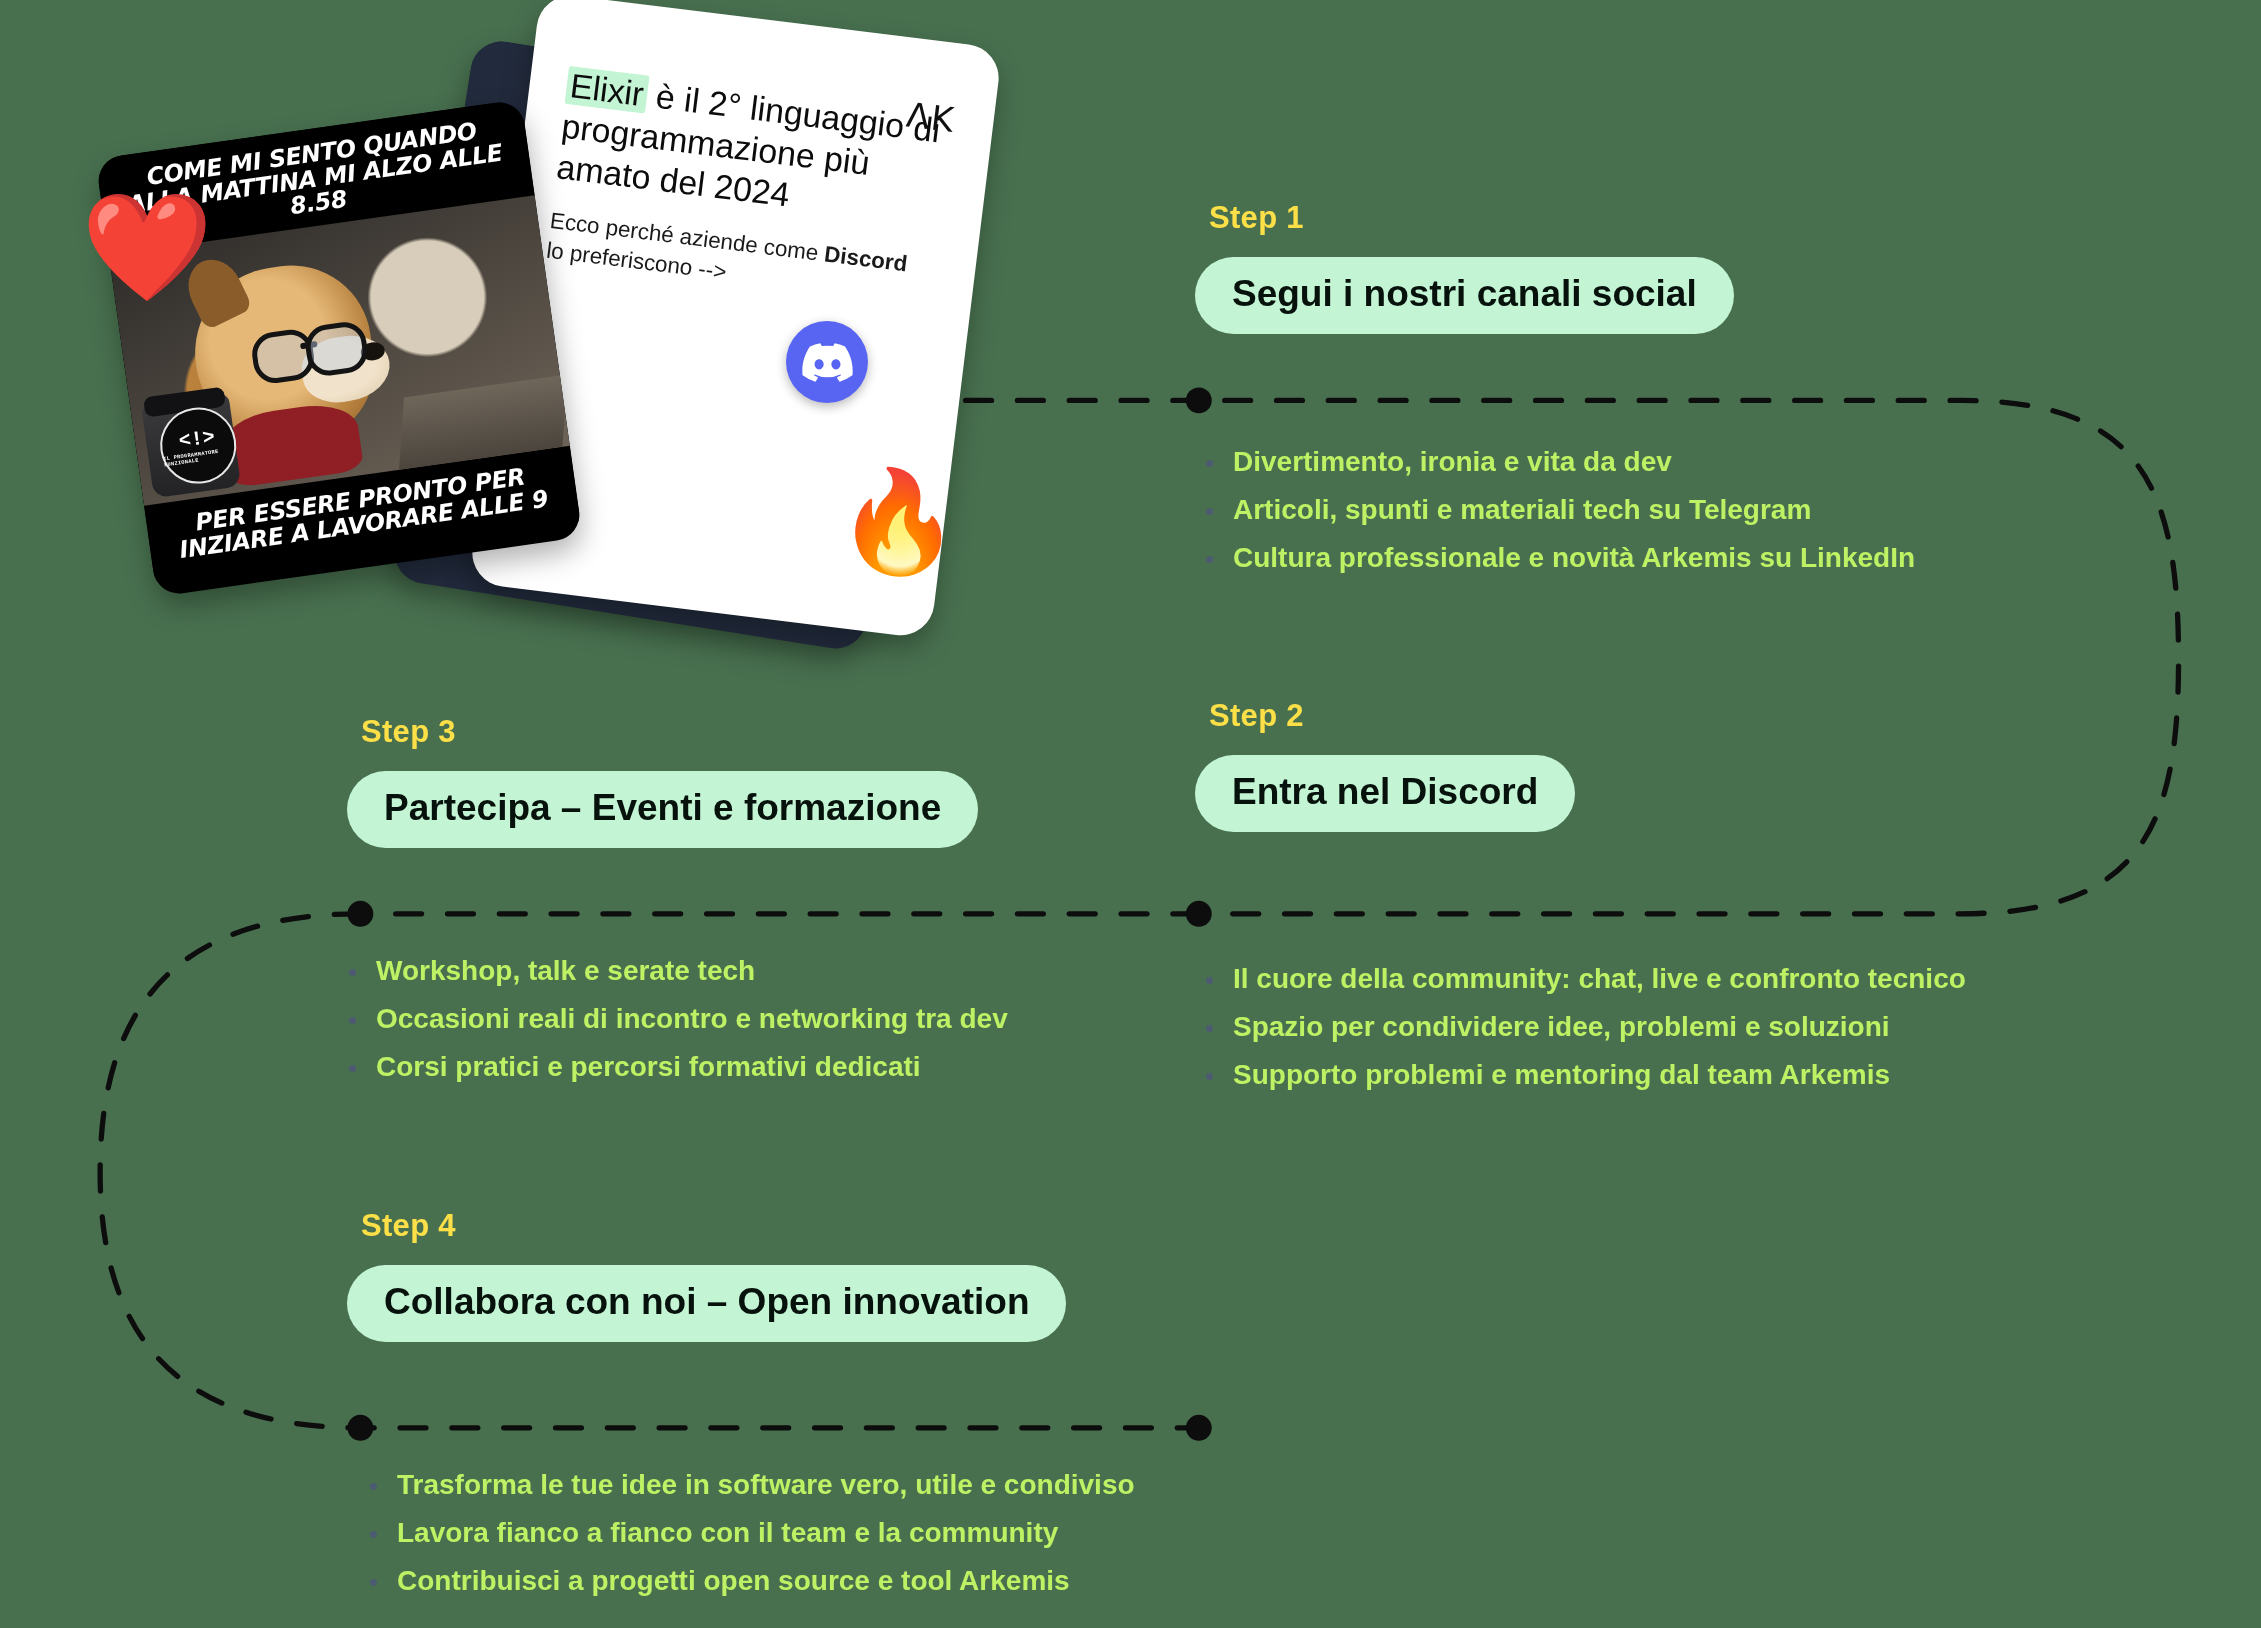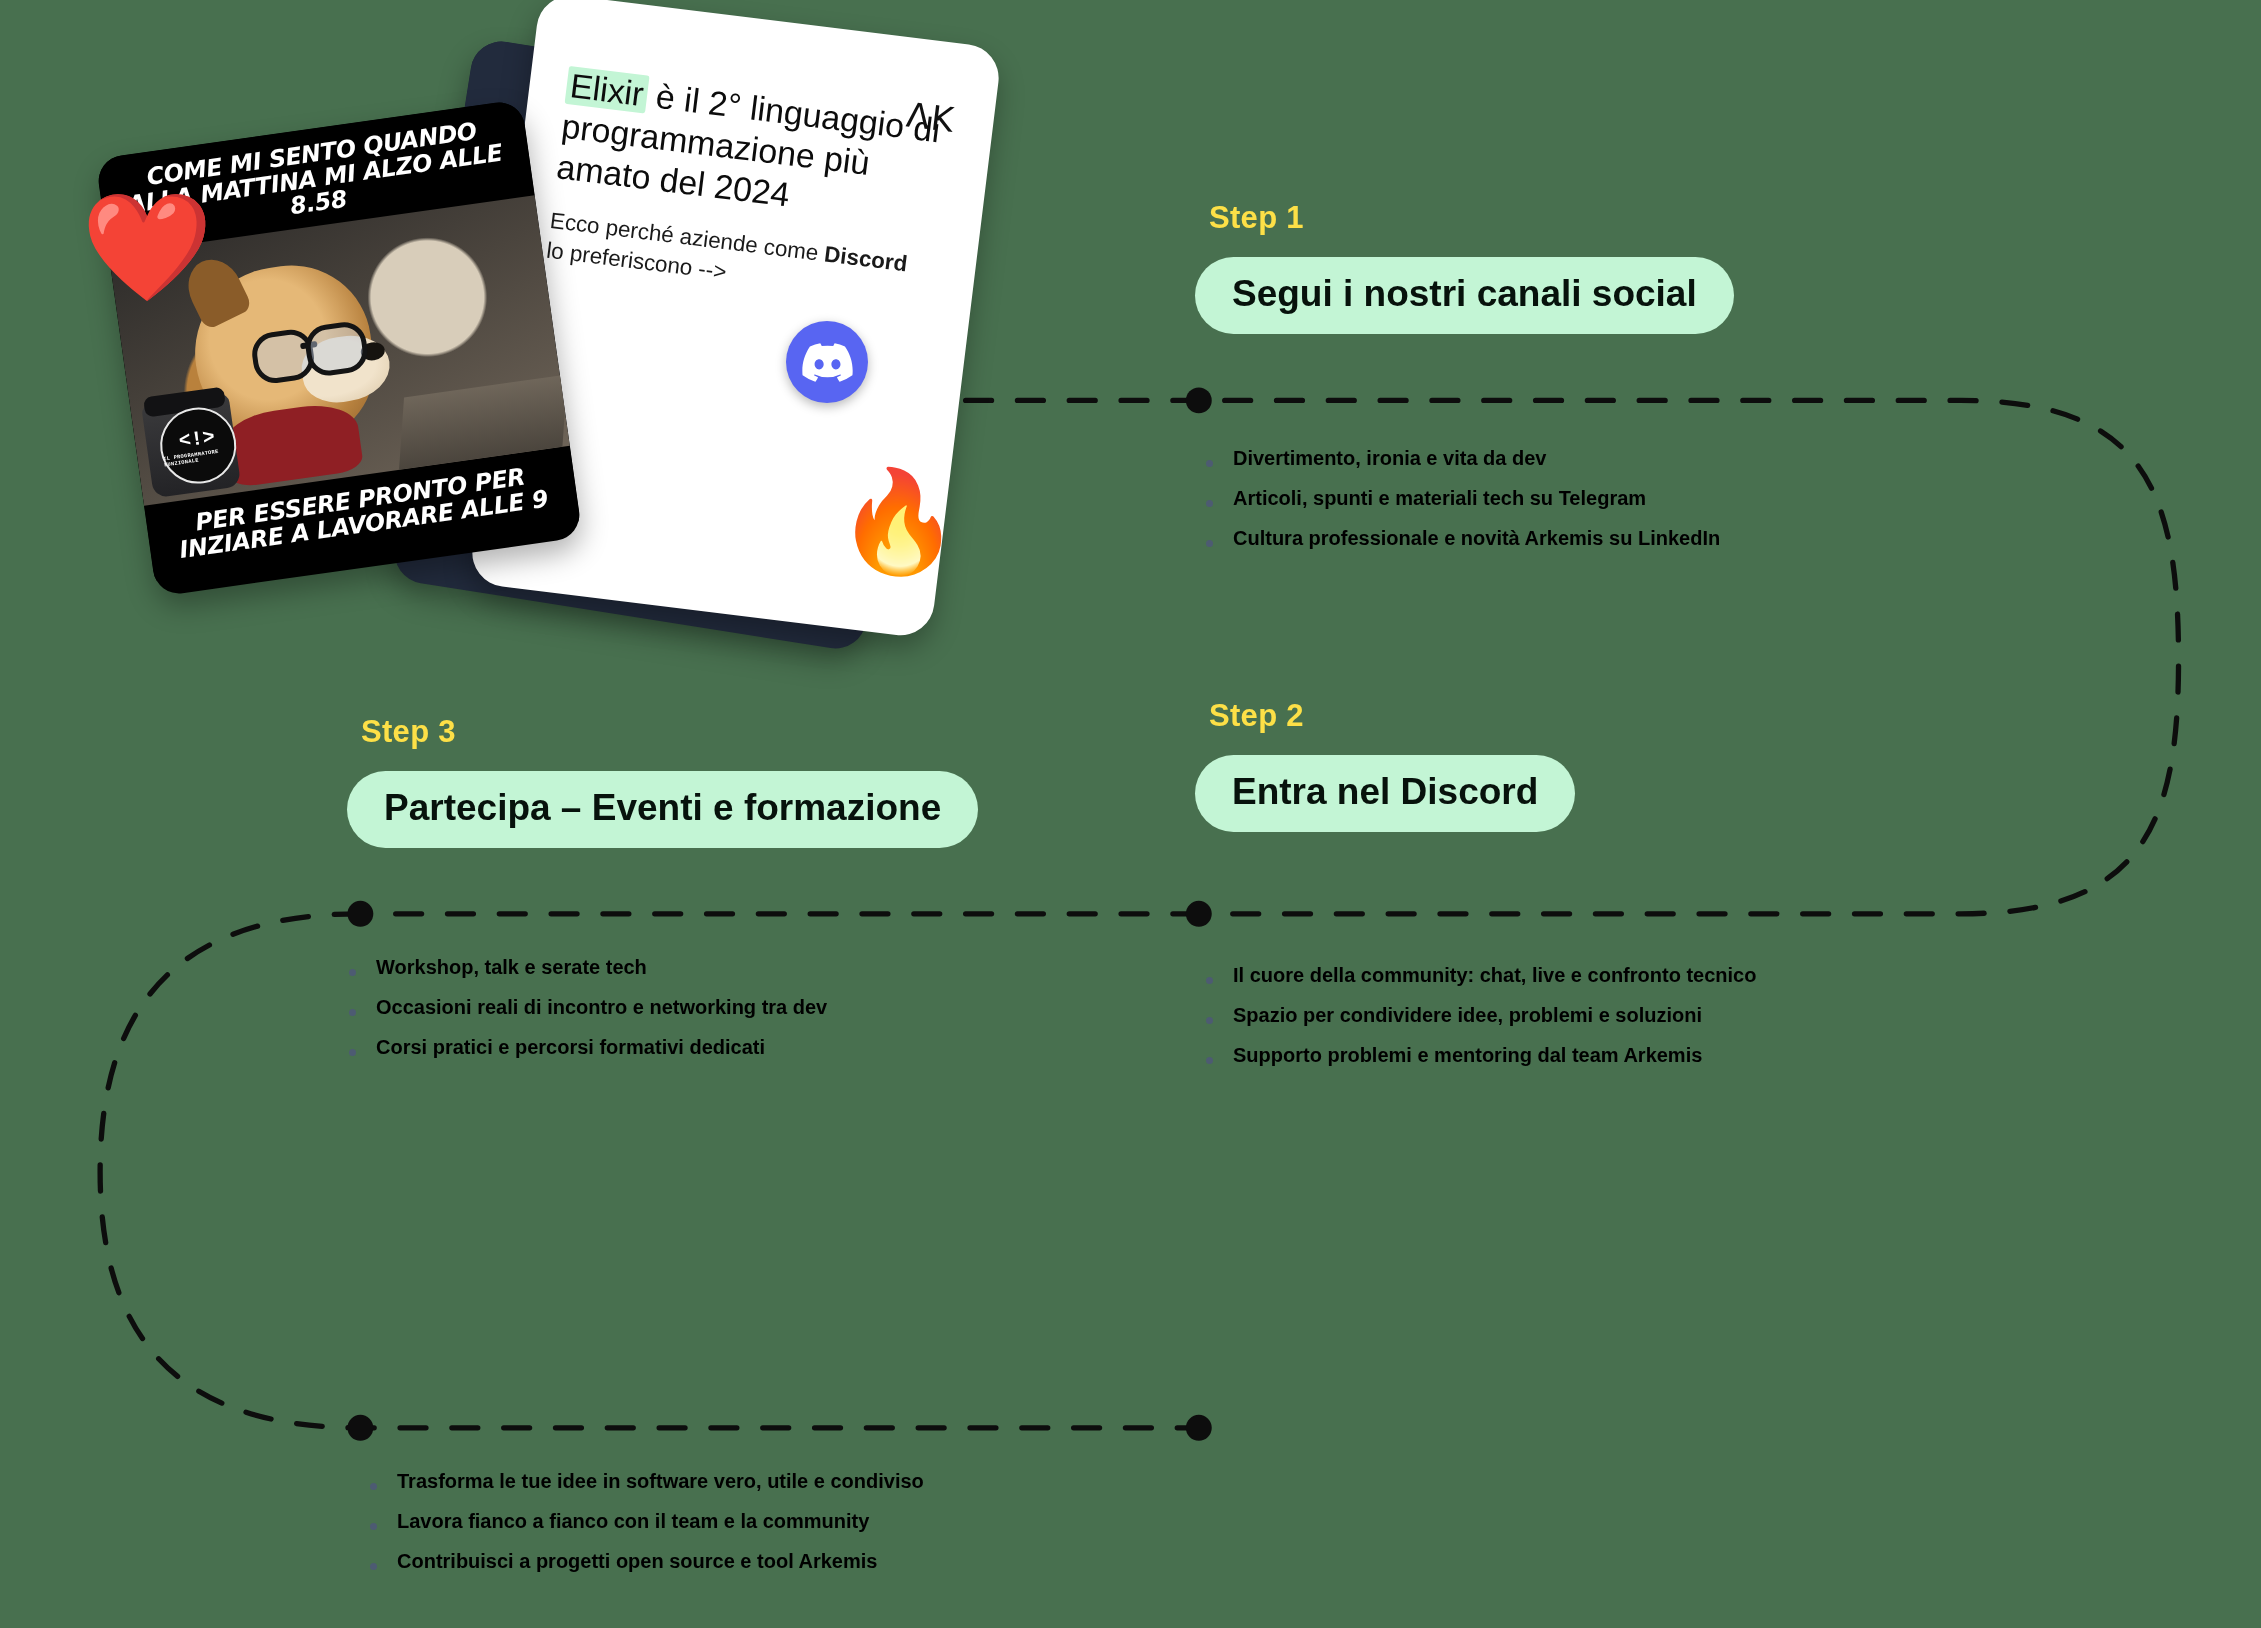--- a/index.html
+++ b/index.html
@@ -28,22 +28,22 @@
     border-radius:588px;
     font-size:37px;font-weight:700;
     padding:17.7px 37px 20px 37px;
     white-space:nowrap;
     line-height:1.05;
     text-align:center;
   }
   .bullets{list-style:none;margin:0;padding:0;}
   .bullets li{
     position:relative;
-    color:#000000;
-    font-size:20px;font-weight:700;
+    color:#bef264;
+    font-size:28px;font-weight:700;
     line-height:1.0;
     padding-left:32px;
     margin-bottom:20px;
     white-space:nowrap;
   }
   .bullets li:before{
     content:"";position:absolute;left:4.7px;top:11.8px;
     width:7.7px;height:7.7px;border-radius:50%;background:#4d5b72;
   }
 
@@ -268,20 +268,24 @@
   <div class="step-block" style="left:347px;top:698px;margin-top:16px;">
     <div class="step-label">Step 3</div>
     <div class="pill">Partecipa – Eventi e formazione</div>
   </div>
   <ul class="bullets" style="position:absolute;left:344px;top:957px;">
     <li>Workshop, talk e serate tech</li>
     <li>Occasioni reali di incontro e networking tra dev</li>
     <li>Corsi pratici e percorsi formativi dedicati</li>
   </ul>
 
+  <div class="step-block" style="left:347px;top:1208px;">
+    <div class="step-label">Step 4</div>
+    <div class="pill">Collabora con noi – Open innovation</div>
+  </div>
   <ul class="bullets" style="position:absolute;left:365px;top:1471px;">
     <li>Trasforma le tue idee in software vero, utile e condiviso</li>
     <li>Lavora fianco a fianco con il team e la community</li>
     <li>Contribuisci a progetti open source e tool Arkemis</li>
   </ul>
 
 </div>
 
 
 </body></html>

